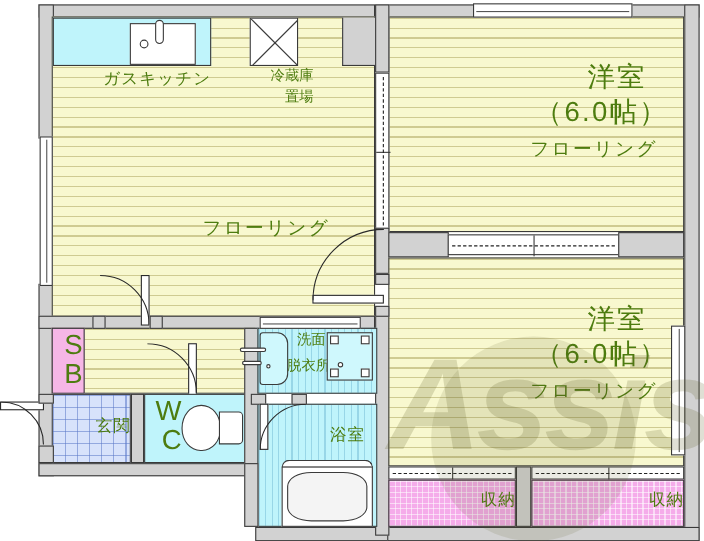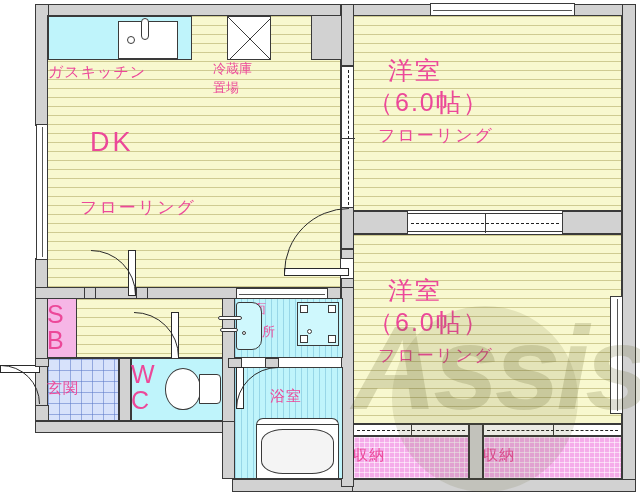--- a/index.html
+++ b/index.html
@@ -33,21 +33,21 @@
   }
   .floor-closet{
     background-color:#f5acea;
     background-image:
       repeating-linear-gradient(to right, rgba(255,255,255,.55) 0 1px, rgba(0,0,0,0) 1px 5px),
       repeating-linear-gradient(to bottom, rgba(255,255,255,.55) 0 1px, rgba(0,0,0,0) 1px 5px);
   }
   .floor-sb{background-color:#f6b6e6;}
 
   
-  .lbl{position:absolute;text-align:left;color:#ec4899;line-height:1.12;
+  .lbl{position:absolute;text-align:right;color:#4d7c0f;line-height:1.12;
        letter-spacing:1px;white-space:nowrap;pointer-events:none;}
   .lbl-big{font-size:27px;letter-spacing:3px;}
   .lbl-mid{font-size:25px;letter-spacing:2px;}
   .lbl-sm{font-size:17px;letter-spacing:2px;}
   .lbl-xs{font-size:15px;letter-spacing:1px;}
   .lbl-tiny{font-size:13px;letter-spacing:0px;}
 
   
   .win{background:#ffffff;border:1px solid #3a3a3a;}
   .win.h::after{content:"";position:absolute;left:2px;right:2px;top:50%;
@@ -107,21 +107,20 @@
       <line x1="44" y1="0" x2="0" y2="44" stroke="#3a3a3a" stroke-width="1"></line>
     </svg>
   </div>
 
   <div class="abs" style="left:311px;top:16px;width:30px;height:44px;background:#d2d2d2;border-left:1px solid #3a3a3a;border-bottom:1px solid #3a3a3a;"></div>
 
   <span class="lbl lbl-xs" style="left:48px;top:64px;width:144px;">ガスキッチン</span>
   <span class="lbl lbl-tiny" style="left:213px;top:62px;width:72px;">冷蔵庫</span>
   <span class="lbl lbl-tiny" style="left:213px;top:81px;width:72px;">置場</span>
 
-  <span class="lbl lbl-big" style="left:90px;top:127px;width:200px;">DK</span>
   <span class="lbl lbl-sm" style="left:80px;top:198px;width:220px;">フローリング</span>
 
   <div class="abs win v" style="left:36px;top:124px;width:12px;height:136px;"></div>
 
   <div class="abs room floor-wood" style="left:353px;top:15px;width:269px;height:196px;"></div>
   <span class="lbl lbl-mid" style="left:388px;top:56px;width:200px;">洋室</span>
   <span class="lbl lbl-mid" style="left:368px;top:88px;width:240px;">（6.0帖）</span>
   <span class="lbl lbl-sm" style="left:378px;top:126px;width:220px;">フローリング</span>
 
   <div class="abs win h" style="left:430px;top:3px;width:145px;height:13px;"></div>

